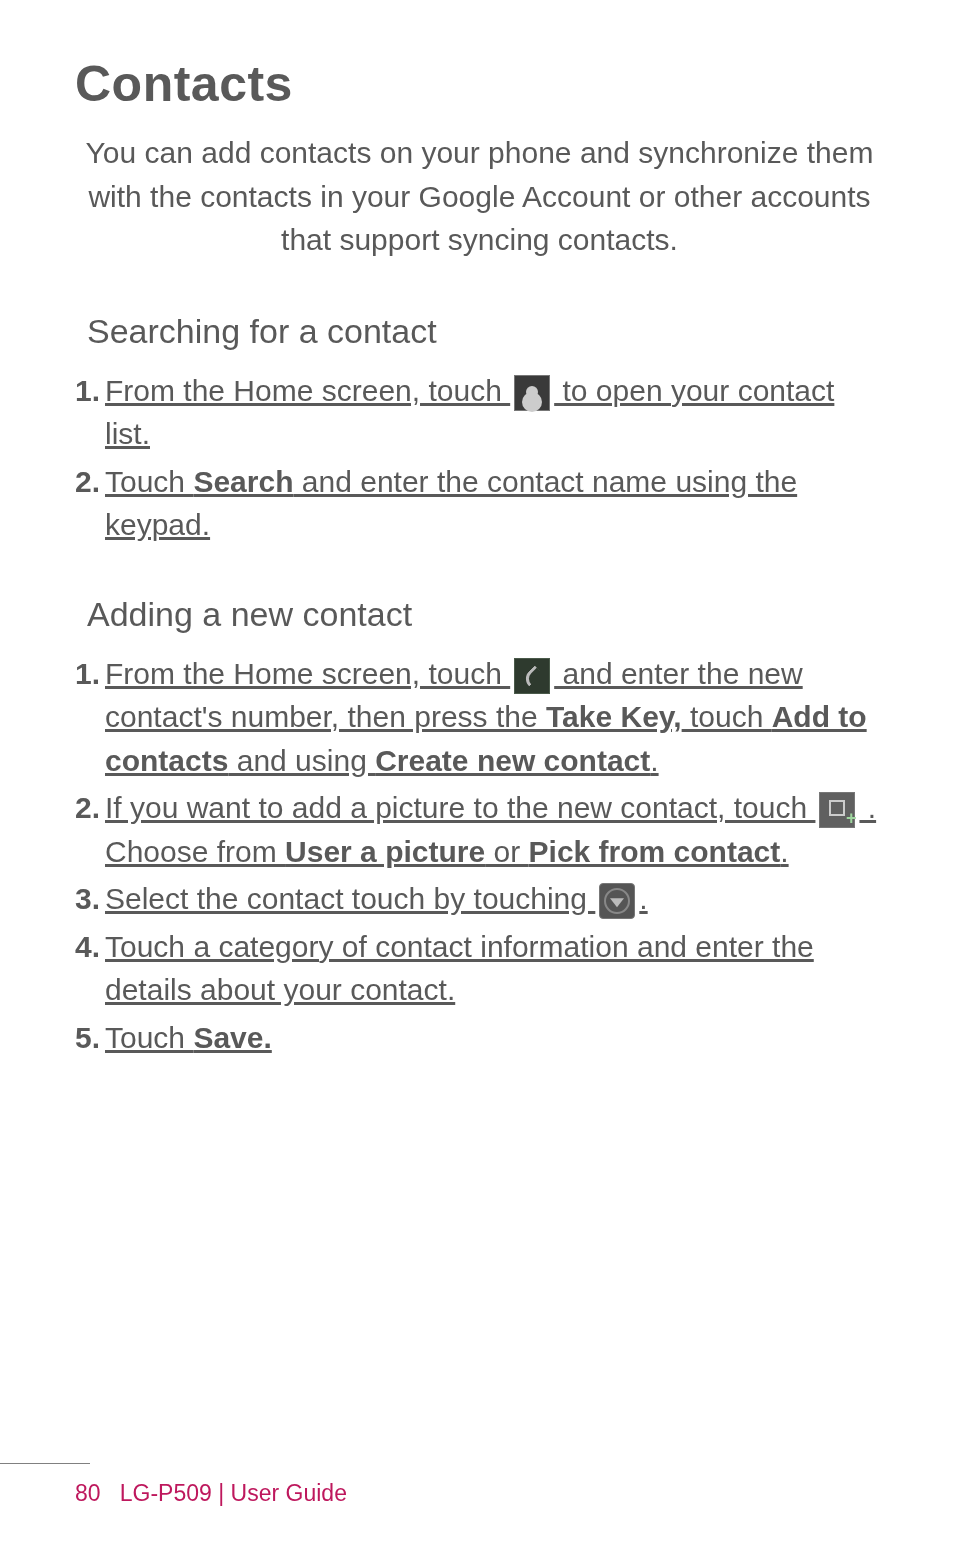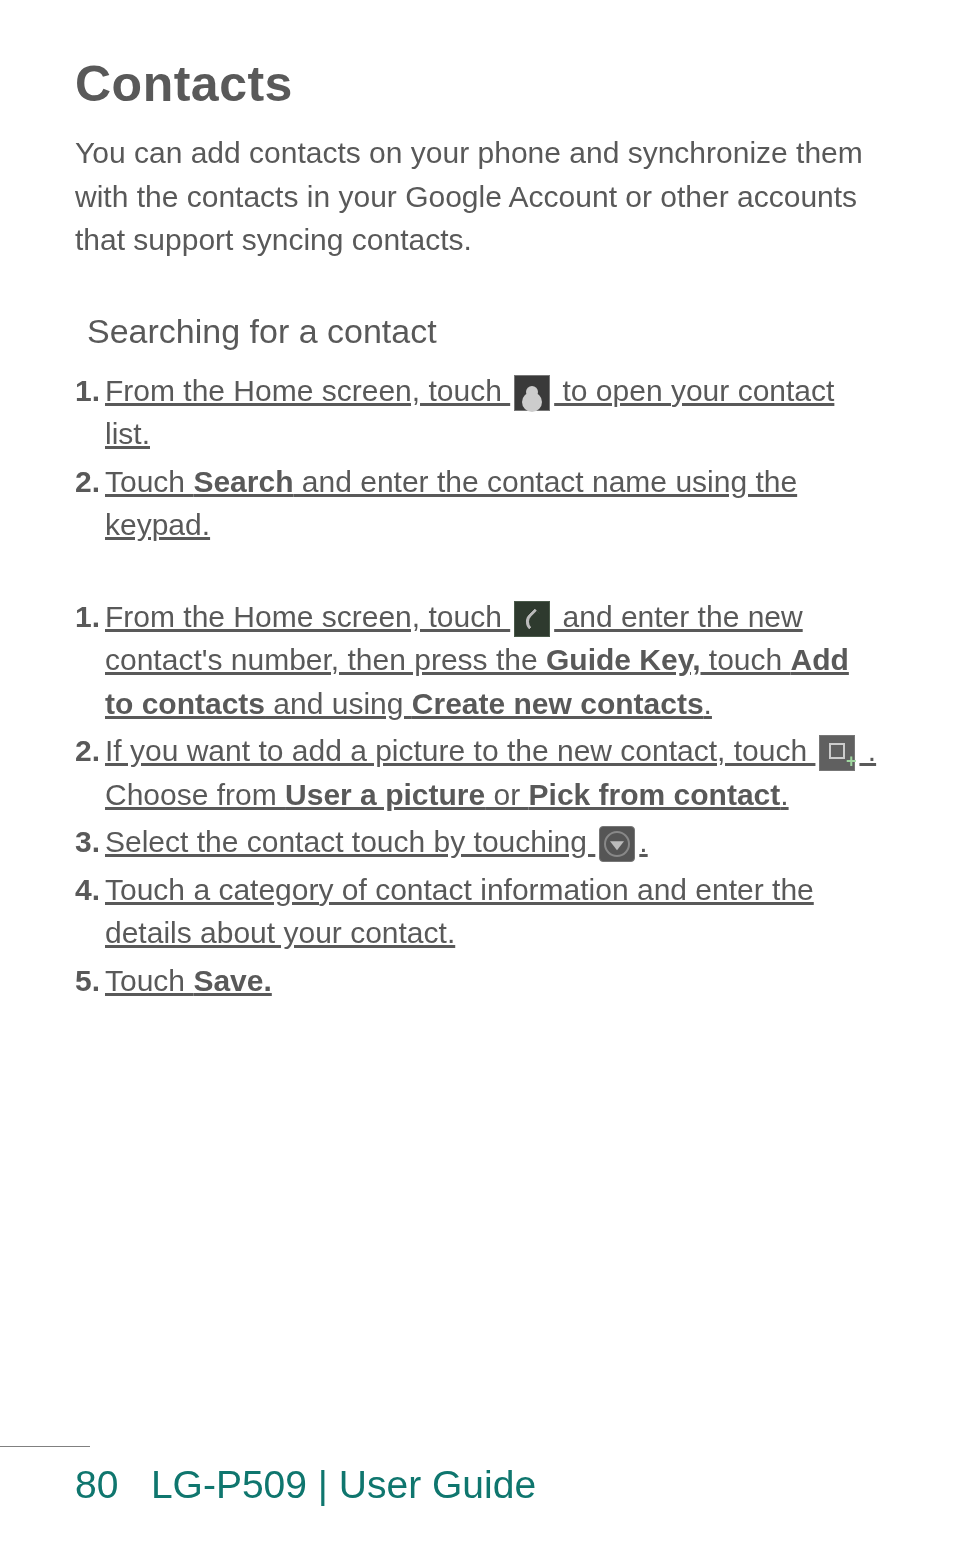--- a/index.html
+++ b/index.html
@@ -23,20 +23,21 @@
     font-size: 50px;
     font-weight: 700;
     margin: 0 0 18px 0;
     letter-spacing: 0.5px;
   }
   .intro {
     font-size: 30px;
     line-height: 1.45;
     margin: 0 0 50px 0;
     font-weight: 400;
+    text-align: center;
   }
   h2 {
     font-size: 34px;
     font-weight: 500;
     margin: 0 0 18px 12px;
   }
   .section {
     margin-bottom: 48px;
   }
   .list-item {
@@ -141,22 +142,22 @@
     right: 0;
     padding-left: 75px;
   }
   .footer-line {
     border-top: 1px solid #808080;
     width: 90px;
     margin-bottom: 16px;
     margin-left: -75px;
   }
   .footer-text {
-    font-size: 39px;
-    color: #0f766e;
+    font-size: 23px;
+    color: #be185d;
   }
 </style>
 </head>
 <body>
 
 <div class="page">
   <h1>Contacts</h1>
 
   <p class="intro">You can add contacts on your phone and synchronize them with the contacts in your Google Account or other accounts that support syncing contacts.</p>
 
@@ -172,25 +173,26 @@
 
     <div class="list-item">
       <span class="list-num">2.</span>
       <span class="list-body">
         <span>Touch </span><span class="bold">Search</span><span> and enter the contact name using the keypad.</span>
       </span>
     </div>
   </div>
 
   <div class="section">
+    <h2>Adding a new contact</h2>
 
     <div class="list-item">
       <span class="list-num">1.</span>
       <span class="list-body">
-        <span>From the Home screen, touch </span><span class="icon-sq phone"></span><span> and enter the new contact's number, then press the </span><span class="bold">Guide Key,</span><span> touch </span><span class="bold">Add to contacts</span><span> and using </span><span class="bold">Create new contacts</span><span>.</span>
+        <span>From the Home screen, touch </span><span class="icon-sq phone"></span><span> and enter the new contact's number, then press the </span><span class="bold">Take Key,</span><span> touch </span><span class="bold">Add to contacts</span><span> and using </span><span class="bold">Create new contact</span><span>.</span>
       </span>
     </div>
 
     <div class="list-item">
       <span class="list-num">2.</span>
       <span class="list-body">
         <span>If you want to add a picture to the new contact, touch </span><span class="icon-sq photo"></span><span> . Choose from </span><span class="bold">User a picture</span><span> or </span><span class="bold">Pick from contact</span><span>.</span>
       </span>
     </div>
 

